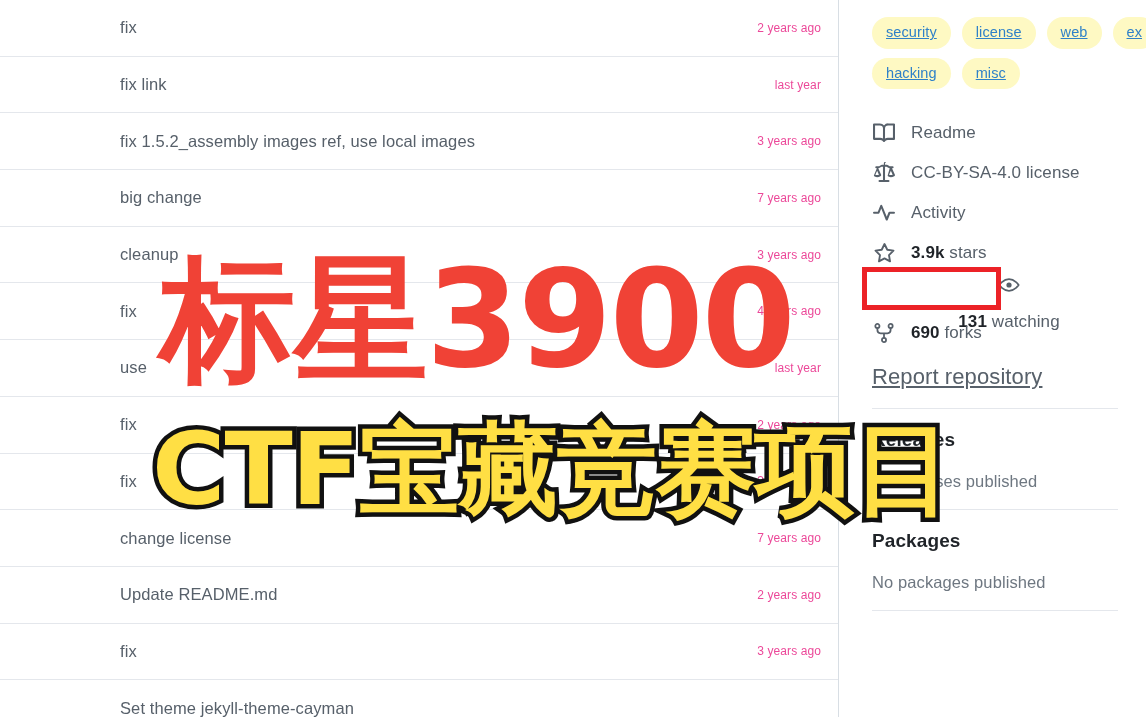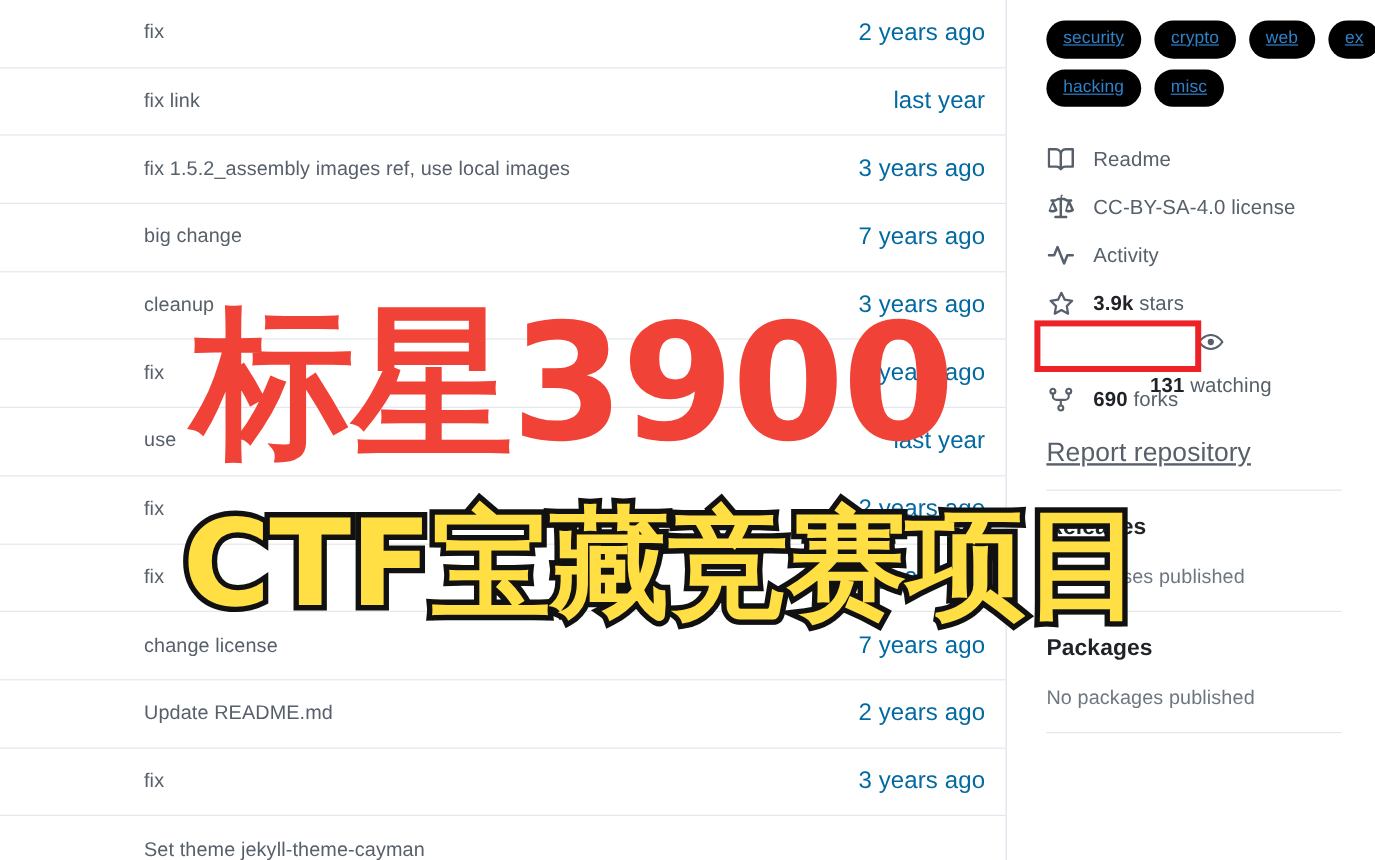--- a/index.html
+++ b/index.html
@@ -44,22 +44,22 @@
     border-top: none;
   }
   .commit-msg {
     font-size: 16.5px;
     color: #57606a;
     letter-spacing: 0.1px;
     white-space: nowrap;
     overflow: hidden;
   }
   .commit-age {
-    font-size: 20px;
-    color: #0369a1;
+    font-size: 12px;
+    color: #ec4899;
     white-space: nowrap;
     letter-spacing: 0.1px;
     margin-left: 28px;
   }
 
   
   .sidebar {
     position: absolute;
     left: 839px;
     top: 0;
@@ -71,21 +71,21 @@
   }
 
   .topics {
     display: flex;
     flex-wrap: wrap;
     gap: 9px 11px;
     padding-top: 17px;
     width: 330px;
   }
   .topic-pill {
-    background: #000000;
+    background: #fef9c3;
     color: #2f81c8;
     font-size: 14.5px;
     line-height: 1;
     padding: 8px 14px 9px;
     border-radius: 16px;
     white-space: nowrap;
     letter-spacing: 0.1px;
   }
 
   .meta-list {
@@ -246,21 +246,21 @@
       <div class="commit-row">
         <div class="commit-msg">Set theme jekyll-theme-cayman</div>
         <div class="commit-age"></div>
       </div>
     </div>
 
   <div class="sidebar">
 
     <div class="topics" id="topics">
         <a class="topic-pill" href="#">security</a>
-        <a class="topic-pill" href="#">crypto</a>
+        <a class="topic-pill" href="#">license</a>
         <a class="topic-pill" href="#">web</a>
         <a class="topic-pill" href="#">ex</a>
         <a class="topic-pill" href="#">hacking</a>
         <a class="topic-pill" href="#">misc</a>
       </div>
 
     <div class="meta-list" id="meta-list">
         <a class="meta-item" href="#" style="text-decoration: none;">
           <span class="meta-icon">
             <svg width="22" height="22" viewBox="0 0 16 16" fill="currentColor">

